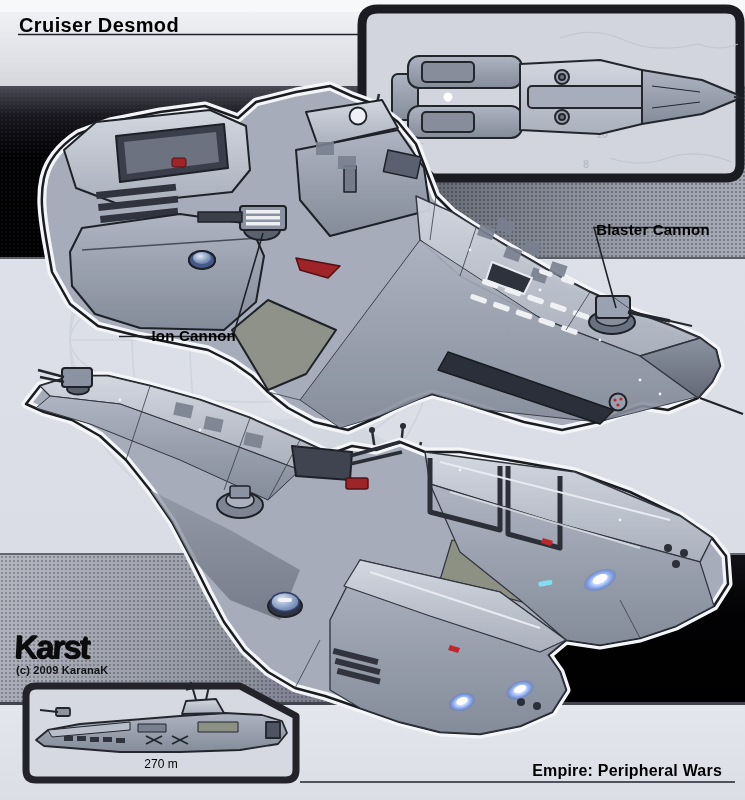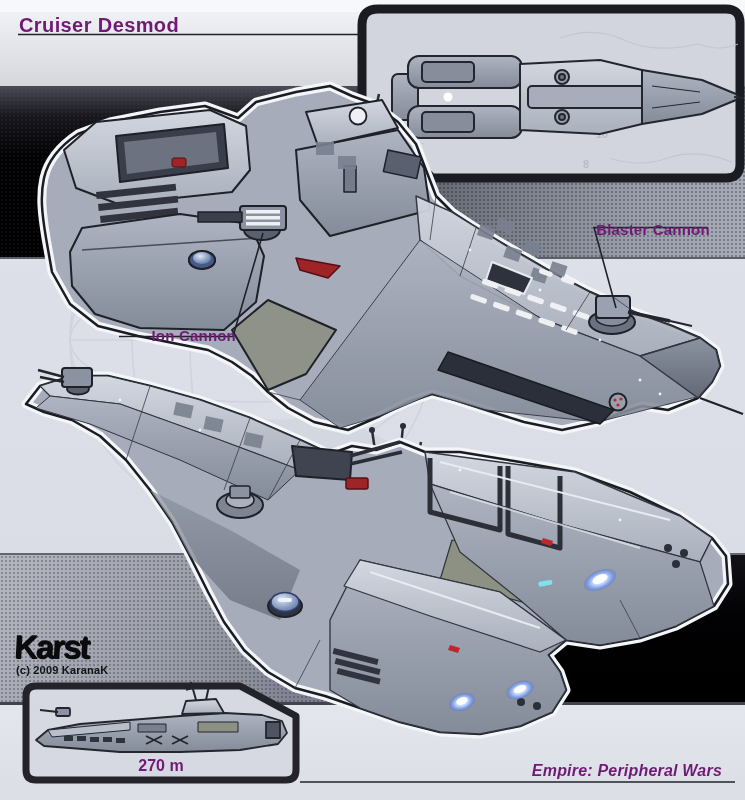--- a/index.html
+++ b/index.html
@@ -34,27 +34,27 @@
               background-size:4px 4px;}
   .purple-glow{position:absolute;left:250px;top:640px;width:120px;height:70px;
               background:radial-gradient(ellipse at center,rgba(110,85,150,.35),rgba(0,0,0,0) 70%);}
   .band-bottom{position:absolute;left:0;top:702px;width:745px;height:98px;
               background:linear-gradient(#e4e6ed,#dcdee6);border-top:3px solid #42444d;box-sizing:border-box;}
 
   
   svg.art{position:absolute;left:0;top:0;z-index:5;}
 
   
-  .txt{position:absolute;z-index:10;color:#701a75;}
+  .txt{position:absolute;z-index:10;color:#000000;}
   .page-title{left:19px;top:14px;font-size:20px;font-weight:bold;letter-spacing:.4px;}
   .lbl{font-size:15px;font-weight:bold;letter-spacing:.2px;margin-top:16px;}
   .lbl-ion{left:118px;top:311px;width:118px;text-align:right;}
   .lbl-blaster{left:594px;top:205px;width:118px;text-align:center;}
-  .scale-txt{left:118px;top:757px;width:86px;text-align:center;font-size:16px;font-weight:bold;}
-  .footer-txt{left:420px;top:762px;width:302px;text-align:right;font-size:16px;font-weight:bold;letter-spacing:.2px;font-style:italic;}
+  .scale-txt{left:118px;top:757px;width:86px;text-align:center;font-size:12px;font-weight:normal;}
+  .footer-txt{left:420px;top:762px;width:302px;text-align:right;font-size:16px;font-weight:bold;letter-spacing:.2px;}
   .karst{left:14px;top:628px;font-size:33px;font-weight:bold;letter-spacing:-2px;color:#0b0b0d;
          transform:skewX(-3deg);text-shadow:1px 1px 0 #0b0b0d;}
   .karst-sub{left:16px;top:664px;font-size:11px;font-weight:bold;color:#121217;letter-spacing:.2px;}
 </style>
 </head>
 <body>
 
 <div class="stage">
 
   <div class="band-white-top"></div>

